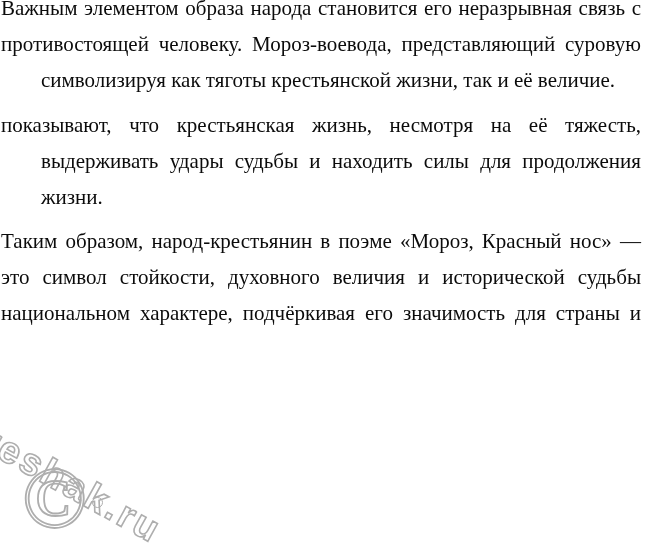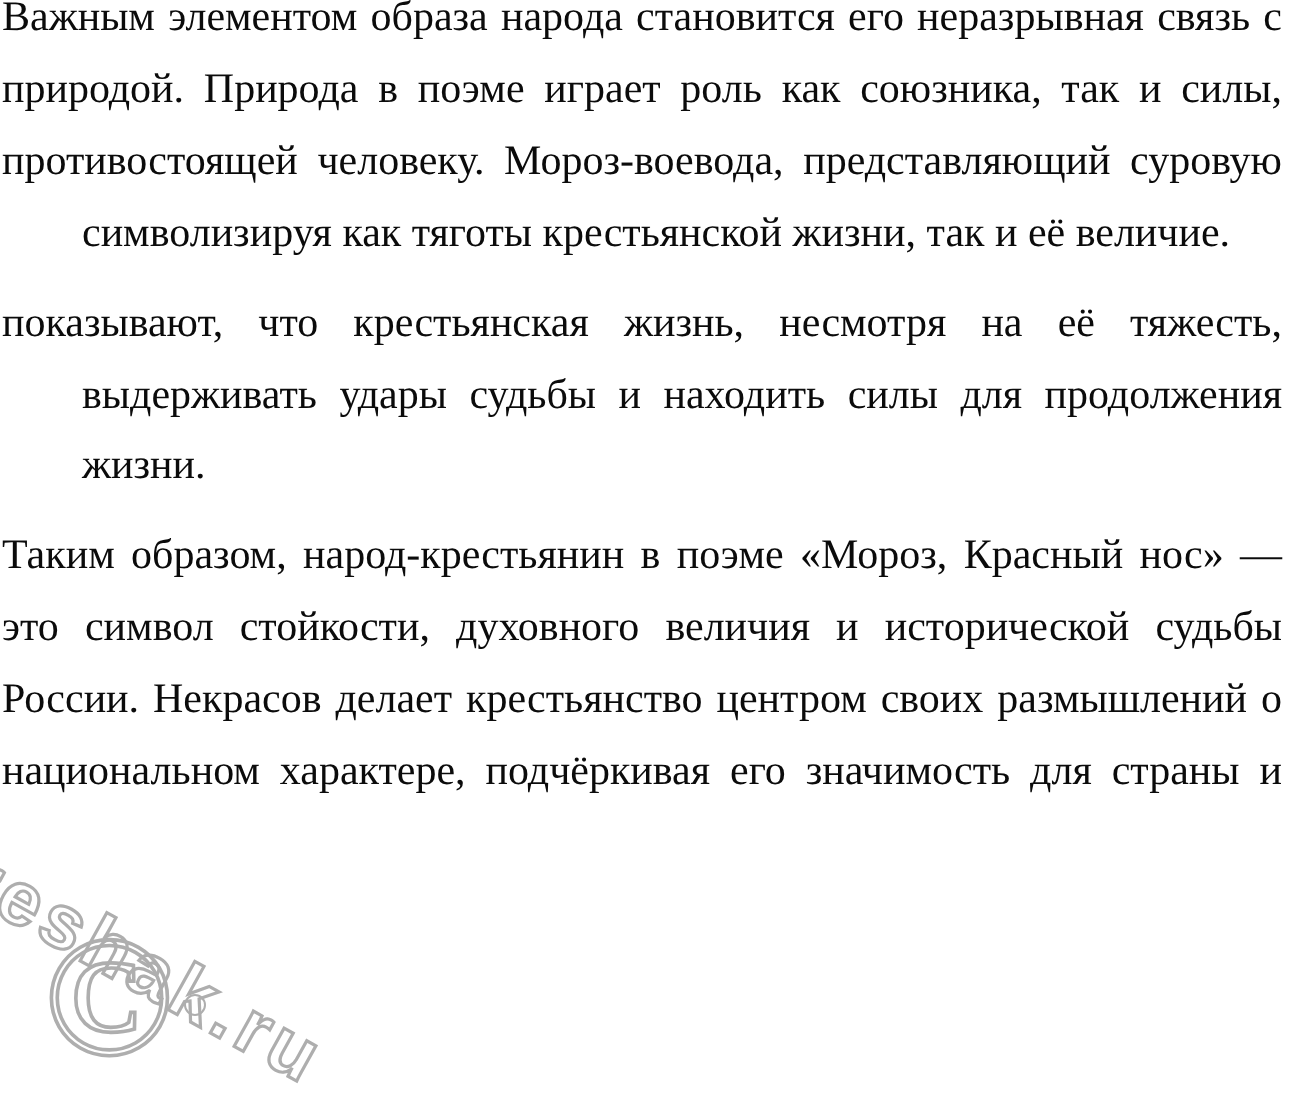--- a/index.html
+++ b/index.html
@@ -81,29 +81,27 @@
 
   <div class="watermark">
     <span class="wm-copyright">©</span>
     <span class="wm-text">reshak.ru</span>
     <span class="wm-dot"></span>
   </div>
 
   <div class="content" id="paragraphs">
       <div class="para">
         <div class="line" style="">Важным элементом образа народа становится его неразрывная связь с</div>
-        <div class="line" style="">природой. Природа в поэме играет роль как союзника, так и силы,</div>
         <div class="line" style="">противостоящей человеку. Мороз-воевода, представляющий суровую</div>
         <div class="line last" style="">символизируя как тяготы крестьянской жизни, так и её величие.</div>
       </div>
       <div class="para">
         <div class="line" style="">показывают, что крестьянская жизнь, несмотря на её тяжесть,</div>
         <div class="line last" style="">выдерживать удары судьбы и находить силы для продолжения жизни.</div>
       </div>
       <div class="para">
         <div class="line" style="">Таким образом, народ-крестьянин в поэме «Мороз, Красный нос» —</div>
         <div class="line" style="">это символ стойкости, духовного величия и исторической судьбы</div>
-        <div class="line" style="">России. Некрасов делает крестьянство центром своих размышлений о</div>
         <div class="line" style="">национальном характере, подчёркивая его значимость для страны и</div>
       </div>
     </div>
 
 </div>
 
 </body></html>

